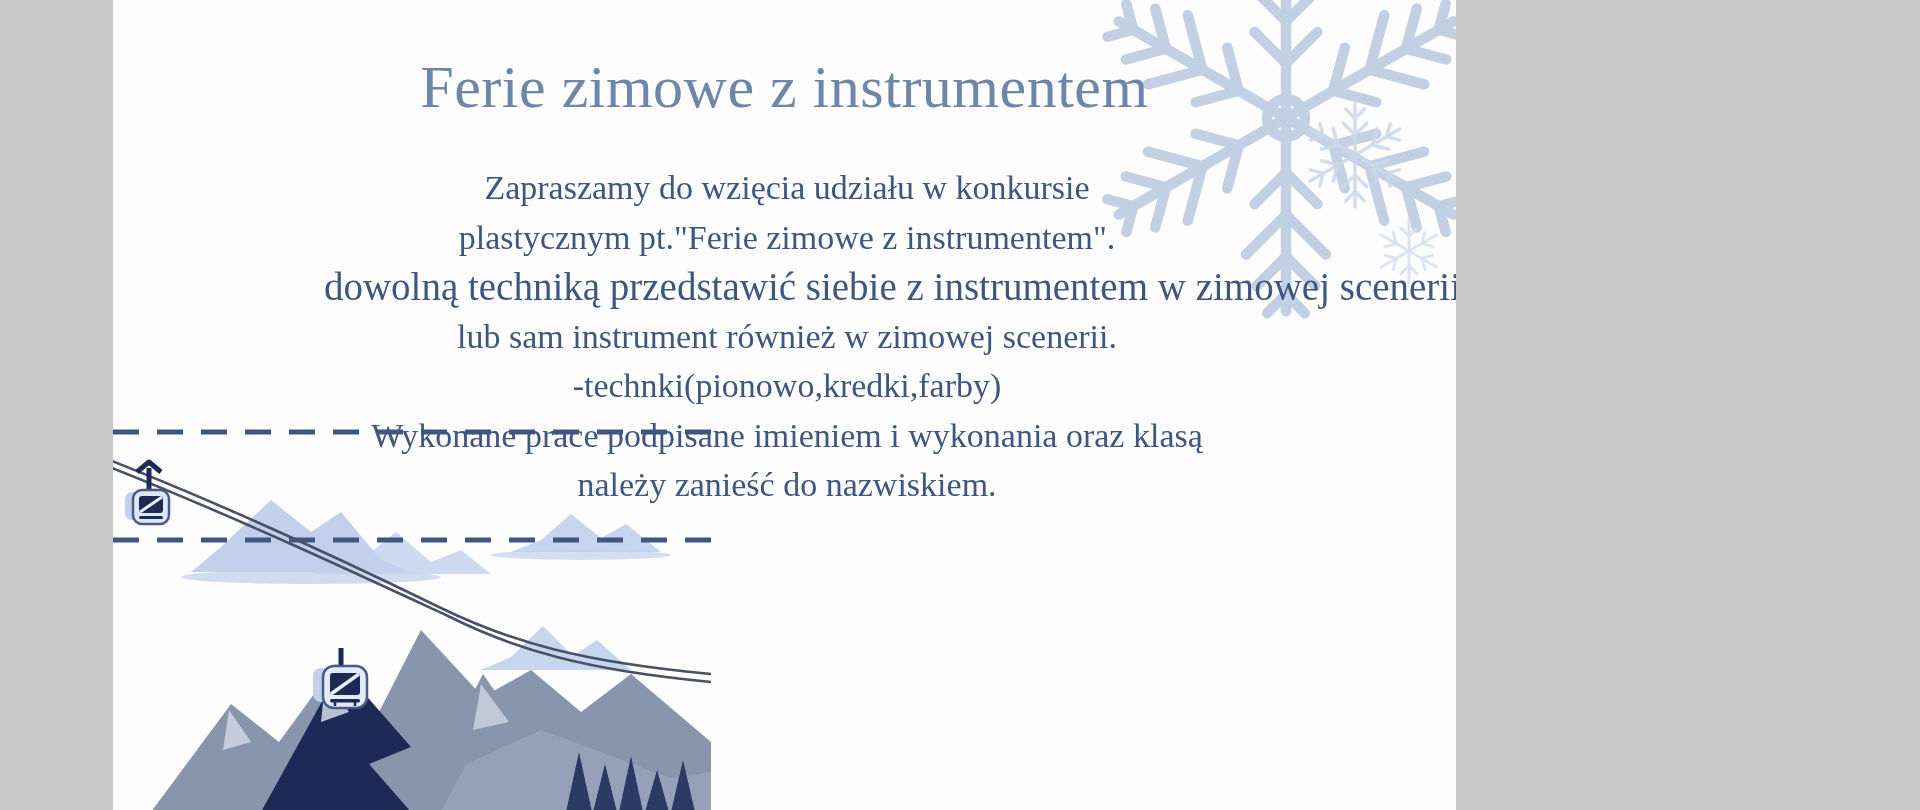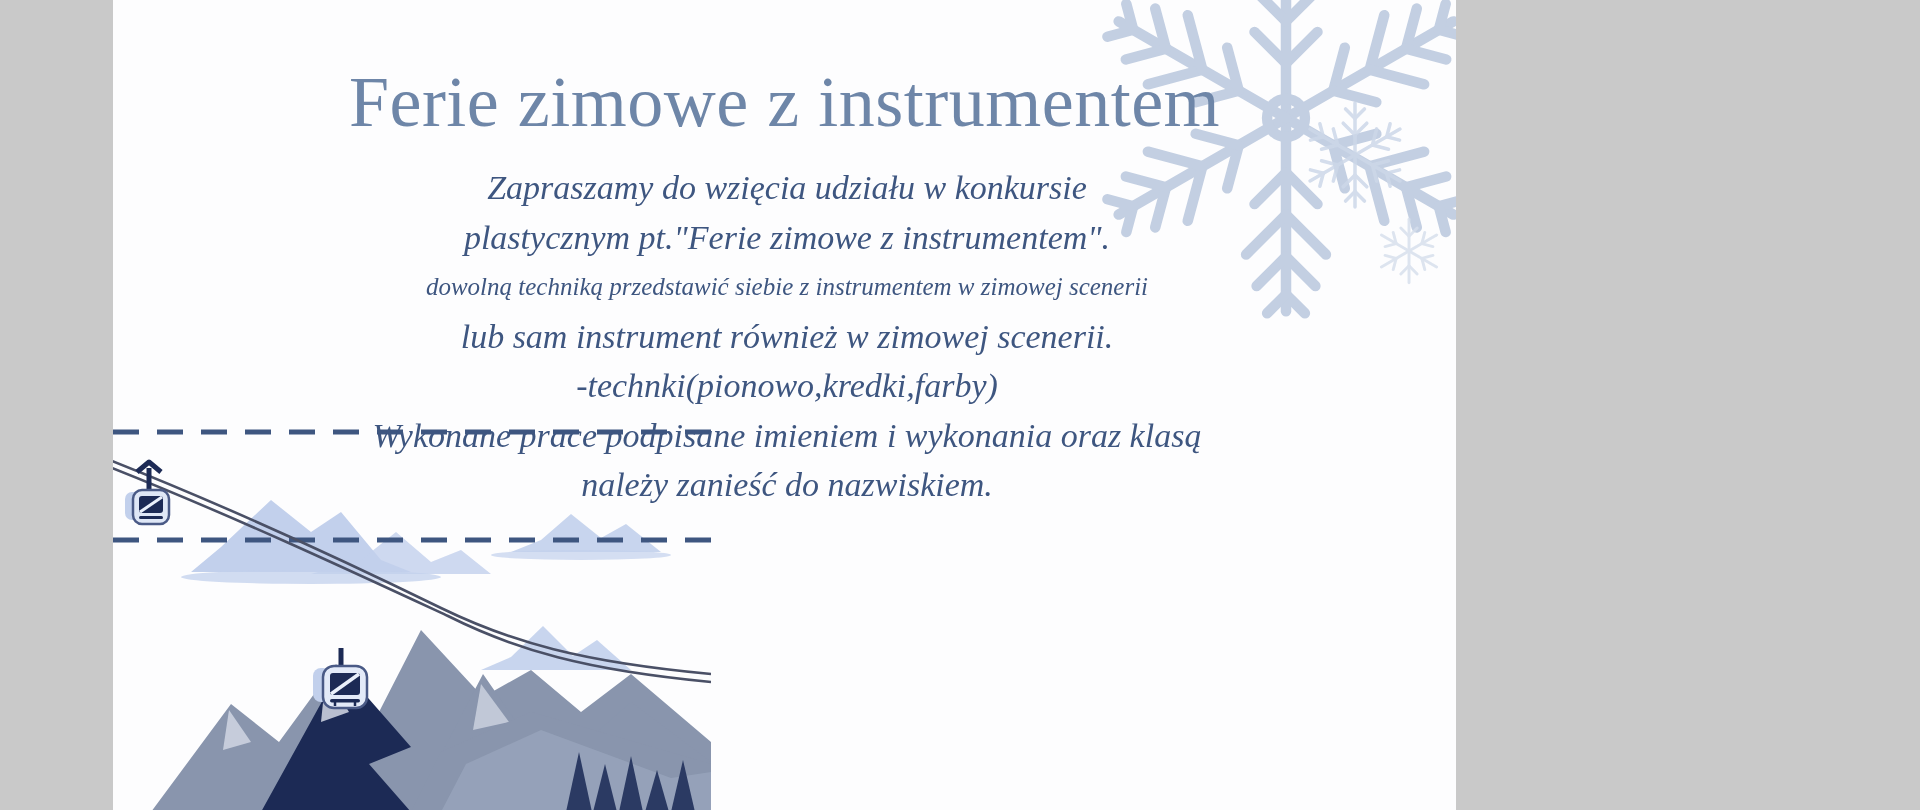--- a/index.html
+++ b/index.html
@@ -29,37 +29,37 @@
     pointer-events:none;opacity:.85;
   }
   .snow-tiny{
     position:absolute;right:10px;top:214px;width:74px;height:74px;
     pointer-events:none;opacity:.8;
   }
   
   .title{
     position:absolute;left:0;top:14px;width:1343px;
     text-align:center;
-    font-size:72px;line-height:1.12;
+    font-size:60px;line-height:1.12;
     color:#6e86a8;
     font-weight:400;
     letter-spacing:.5px;
     white-space:nowrap;
   }
   
   .body-text{
     position:absolute;left:0;top:163px;width:1348px;
     text-align:center;
     color:#3e5680;
     font-size:34px;
     line-height:49.5px;
     z-index:6;
   }
-  .body-text .ln{display:block;white-space:nowrap;font-style:italic;}
-  .ln.wide{font-size:25px;}
+  .body-text .ln{display:block;white-space:nowrap;}
+  .ln.wide{font-size:39px;text-align:right;}
   
   .illus{
     position:absolute;left:-2px;bottom:-2px;width:600px;height:400px;
     z-index:3;pointer-events:none;
   }
   .illus svg{display:block;width:100%;height:100%;}
 </style>
 </head>
 <body>
 

